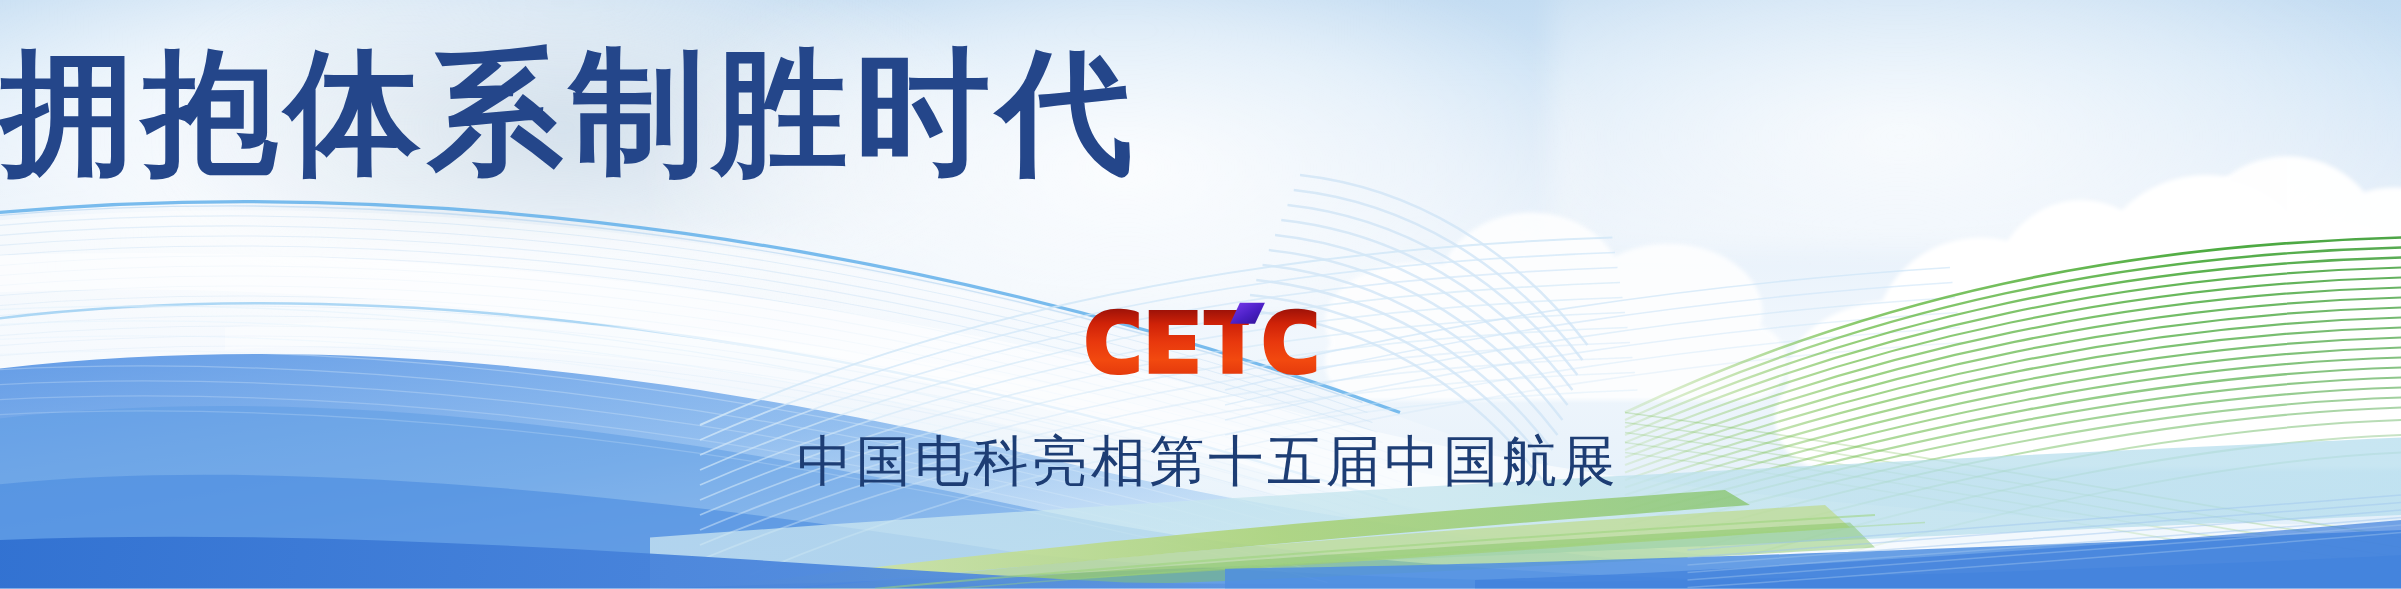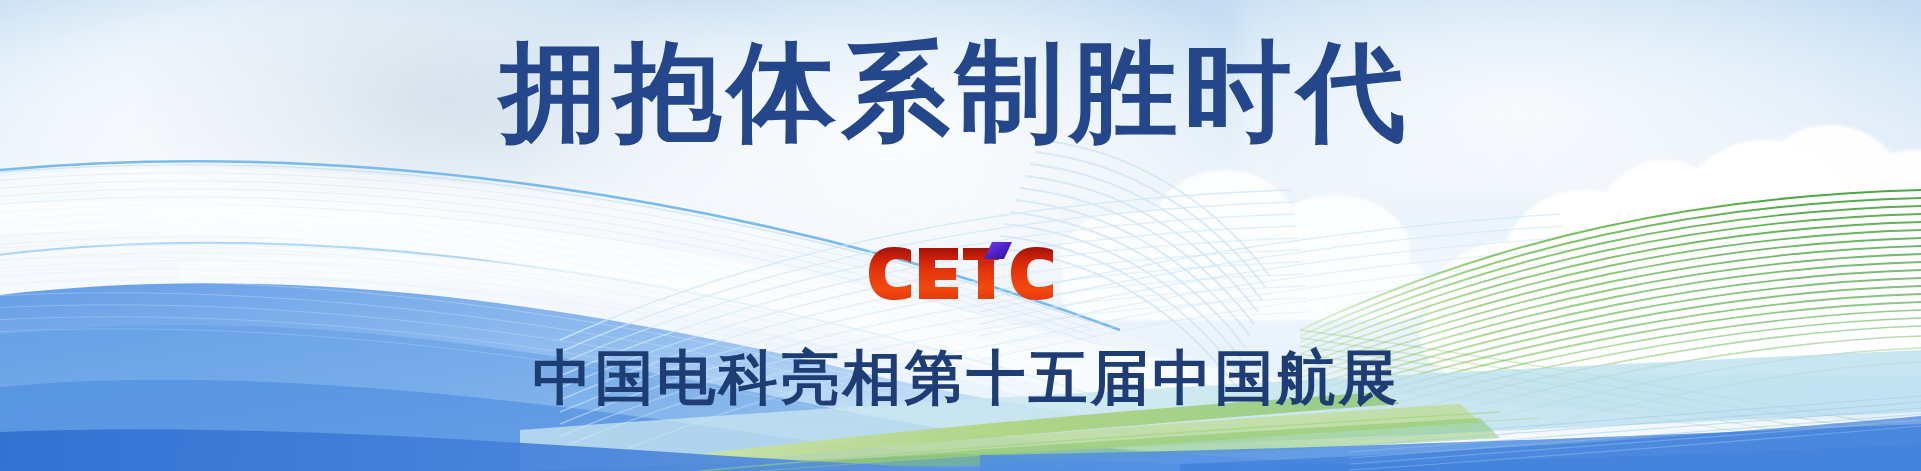--- a/index.html
+++ b/index.html
@@ -107,22 +107,22 @@
   
   .content {
     position: absolute;
     inset: 0;
   }
 
   .headline {
     position: absolute;
     left: 0; right: 10px;
     top: 38px;
-    text-align: center;
-    font-family: Liberation Sans, sans-serif;
+    text-align: left;
+    font-family: Liberation Serif, serif;
     font-size: 108px;
     line-height: 1.0;
     font-weight: 700;
     letter-spacing: 6px;
     color: #24468a;
     white-space: nowrap;
   }
 
   .logo-wrap {
     position: absolute;
@@ -133,23 +133,23 @@
     align-items: center;
     justify-content: center;
   }
 
   .subtitle {
     position: absolute;
     left: 0; right: 0;
     top: 346px;
     text-align: center;
     font-family: "DejaVu Sans", "Liberation Sans", sans-serif;
-    font-size: 59px;
+    font-size: 44px;
     line-height: 1.1;
-    font-weight: 700;
+    font-weight: 400;
     letter-spacing: 3px;
     color: #1d3d74;
     white-space: nowrap;
     margin-left: 12px;
   }
 </style>
 </head>
 <body>
 
 <div id="banner">

